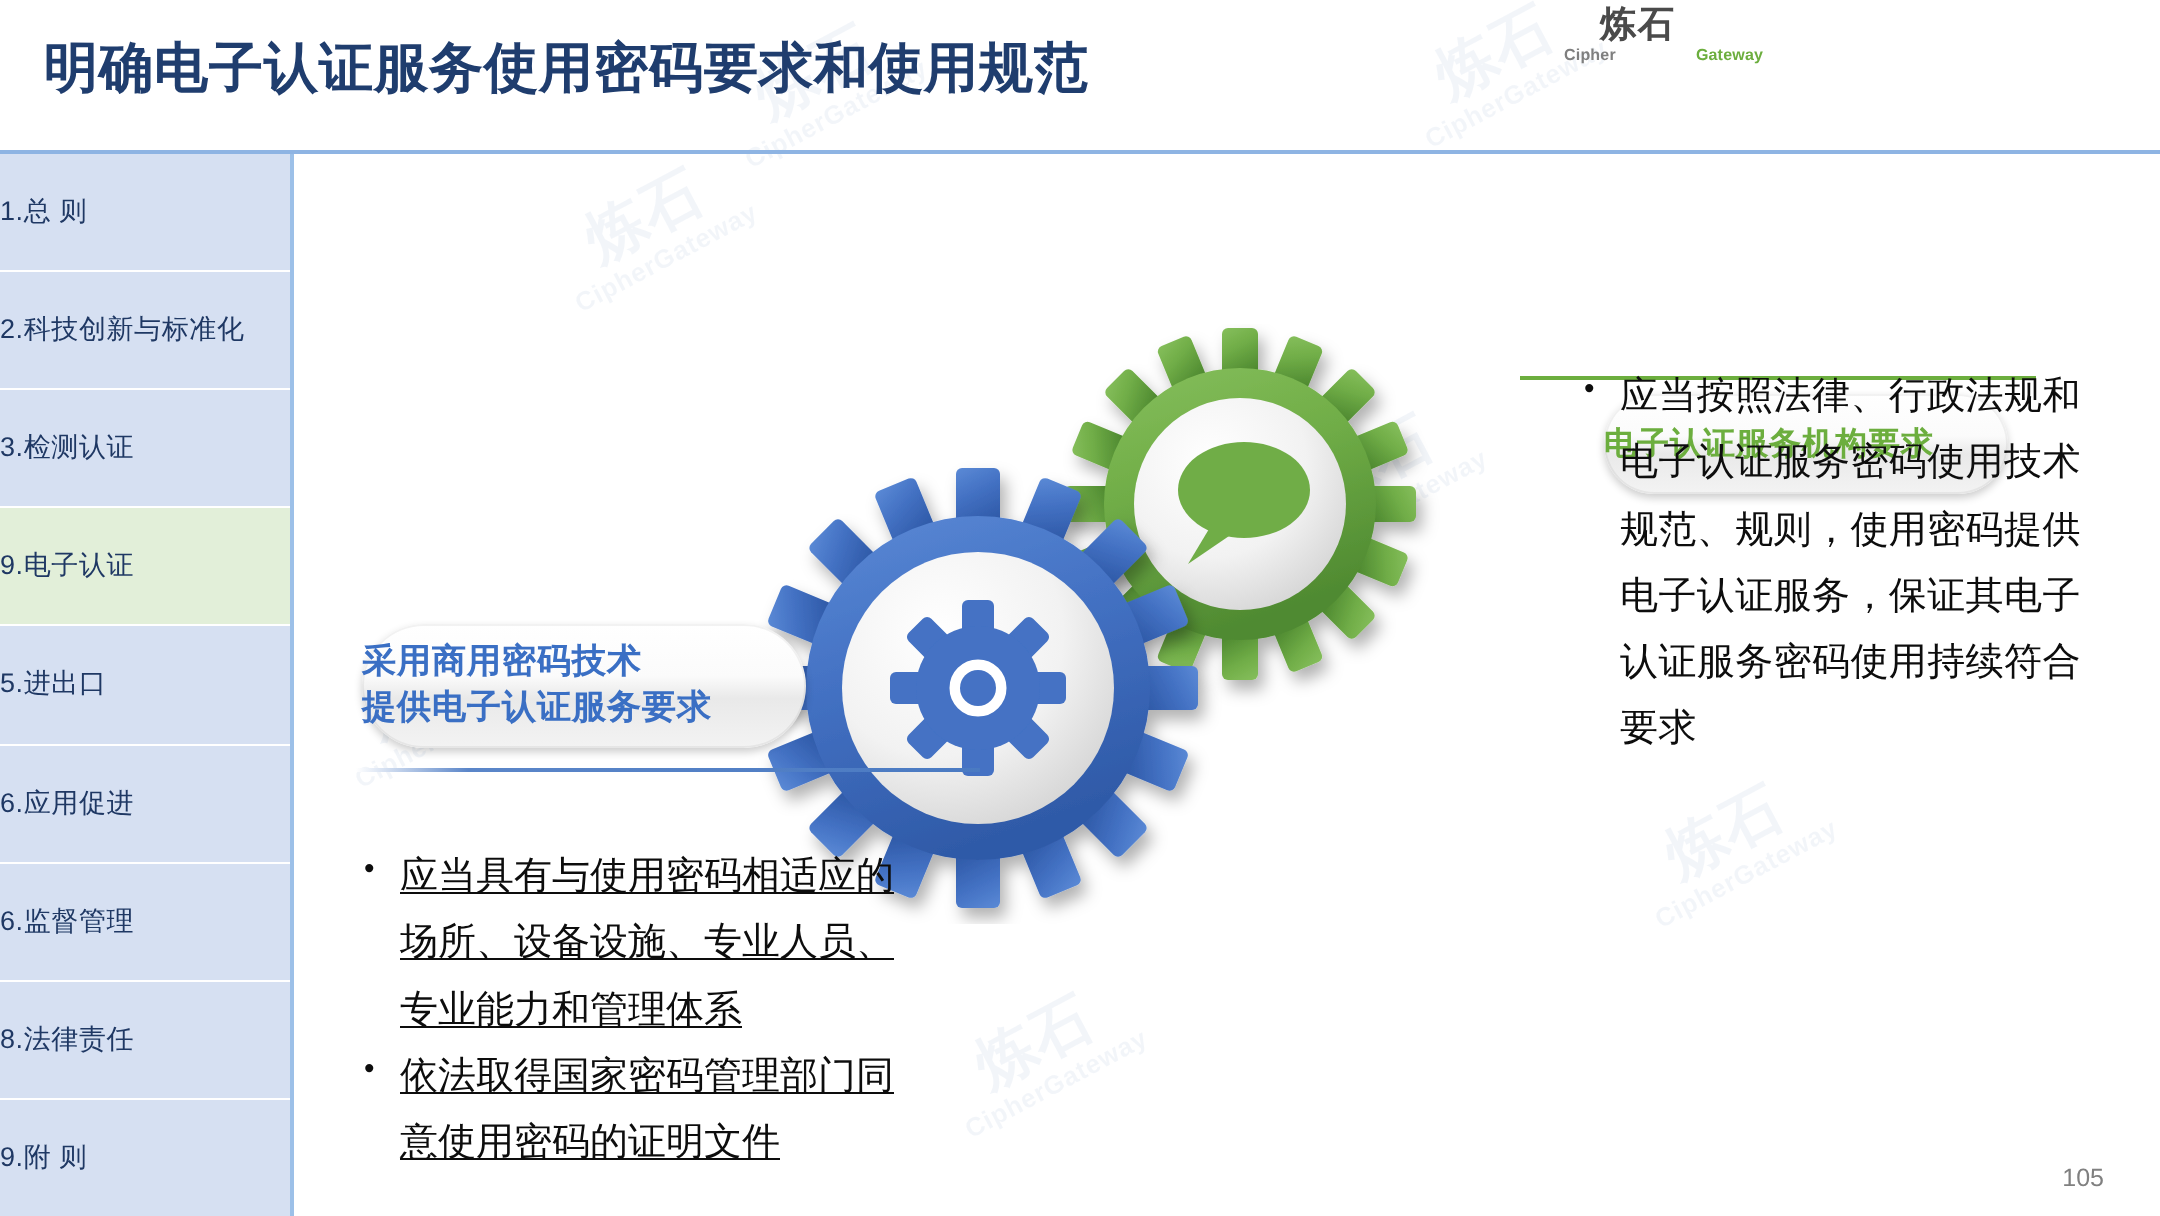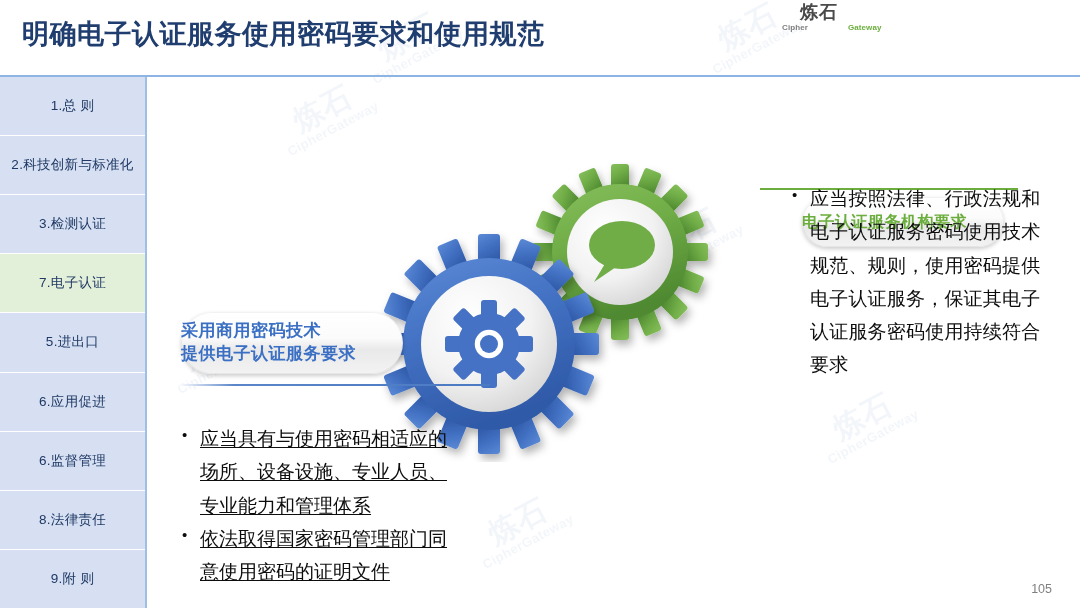--- a/index.html
+++ b/index.html
@@ -97,21 +97,21 @@
     width: 145px;
     height: 531px;
     display: flex;
     flex-direction: column;
     z-index: 2;
   }
   .nav-item {
     flex: 1 1 0;
     display: flex;
     align-items: center;
-    justify-content: center;
+    justify-content: flex-start;
     background: #d6e0f2;
     border-bottom: 1.5px solid #ffffff;
     font-size: 13.5px;
     color: #1f3864;
     letter-spacing: 0.3px;
     text-align: center;
   }
   .nav-item:last-child { border-bottom: none; }
   .nav-item.active { background: #e2efd9; }
 
@@ -289,21 +289,21 @@
   <div class="nav-item">
       <span>1.总 则</span>
     </div>
   <div class="nav-item">
       <span>2.科技创新与标准化</span>
     </div>
   <div class="nav-item">
       <span>3.检测认证</span>
     </div>
   <div class="nav-item active">
-      <span>7.电子认证</span>
+      <span>9.电子认证</span>
     </div>
   <div class="nav-item">
       <span>5.进出口</span>
     </div>
   <div class="nav-item">
       <span>6.应用促进</span>
     </div>
   <div class="nav-item">
       <span>6.监督管理</span>
     </div>

